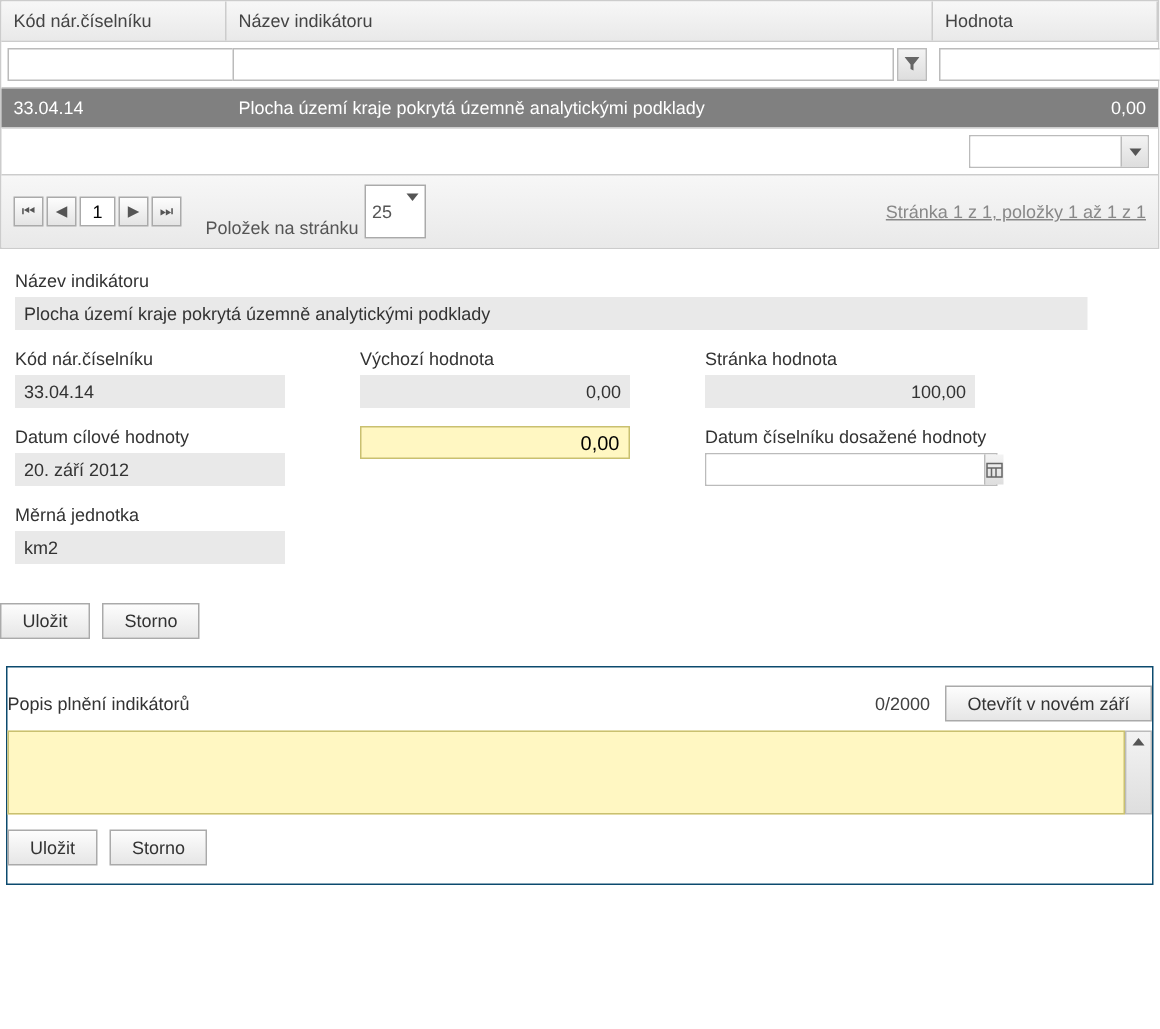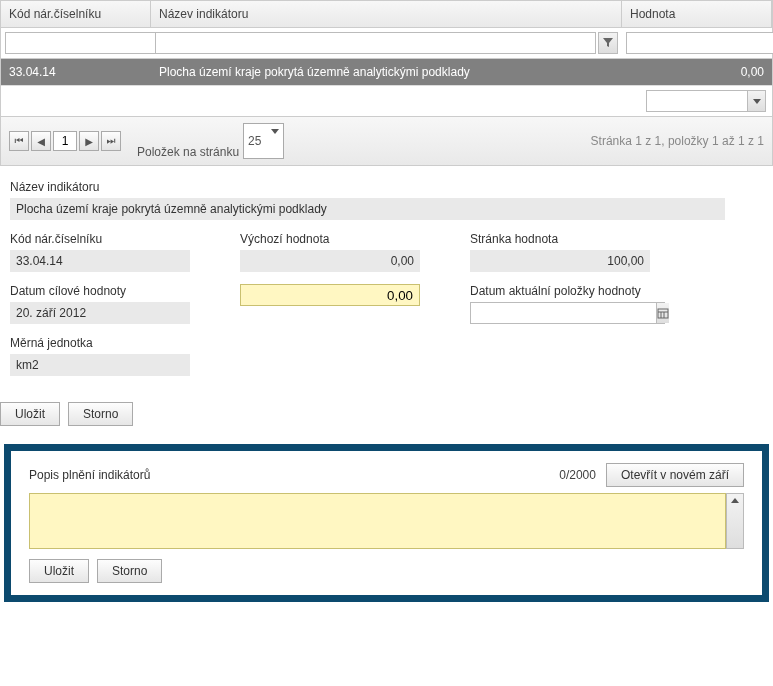--- a/index.html
+++ b/index.html
@@ -106,21 +106,21 @@
   .page-label { margin-left: 10px; color: #555; display:flex; align-items:flex-end; gap:4px;}
   .page-size {
     height: 36px;
     border: 1px solid #aaa;
     background:#fff;
     display:flex; align-items:center;
     padding: 0 4px;
     cursor:pointer;
   }
   .page-size .caret { margin-left:10px; }
-  .footer-right { margin-left: auto; color: #888; }
+  .footer-right { margin-left: auto; color: #888; text-decoration: underline; }
 
   .form-area { padding: 14px 10px 4px 10px; }
   .fld-label { color: #333; margin-bottom: 4px; }
   .ro-field {
     background: #e9e9e9;
     padding: 4px 6px;
     height: 22px;
     display:flex; align-items:center;
   }
   .ro-field.right { justify-content: flex-end; }
@@ -152,23 +152,23 @@
   .btn {
     border:1px solid #aaa;
     background: linear-gradient(#fdfdfd,#e6e6e6);
     padding: 4px 14px;
     cursor:pointer;
     font-size:12px;
     color:#333;
   }
 
   .desc-panel {
-    border:7px solid #0c4a6e;
+    border:1px solid #0c4a6e;
     margin: 0 4px 8px 4px;
-    padding: 12px 18px;
+    padding: 12px 0;
   }
   .desc-header { display:flex; align-items:center; margin-bottom:6px; gap:10px;}
   .desc-header .title { flex:1; color:#333; }
   .counter { color:#404040; }
   .desc-body { display:flex; }
   .desc-text {
     flex:1;
     height: 56px;
     background:#fff7c2;
     border:1px solid #c9c070;
@@ -278,21 +278,21 @@
 
   <div class="three-col">
     <div class="c">
       <div class="fld-label">Datum cílové hodnoty</div>
       <div class="ro-field">20. září 2012</div>
     </div>
     <div class="c">
       <input class="edit-field" style="width: 100%;" value="0,00">
     </div>
     <div class="c" style="width:195px">
-      <div class="fld-label">Datum aktuální položky hodnoty</div>
+      <div class="fld-label">Datum číselníku dosažené hodnoty</div>
       <div class="date-field">
         <input value="" style="">
         <div class="cal-btn">
           <svg width="12" height="12" viewBox="0 0 12 12">
               <rect x="1" y="2" width="10" height="9" fill="none" stroke="#666"></rect>
               <line x1="1" y1="5" x2="11" y2="5" stroke="#666"></line>
               <line x1="4" y1="5" x2="4" y2="11" stroke="#666"></line>
               <line x1="7" y1="5" x2="7" y2="11" stroke="#666"></line>
             </svg>
         </div>

